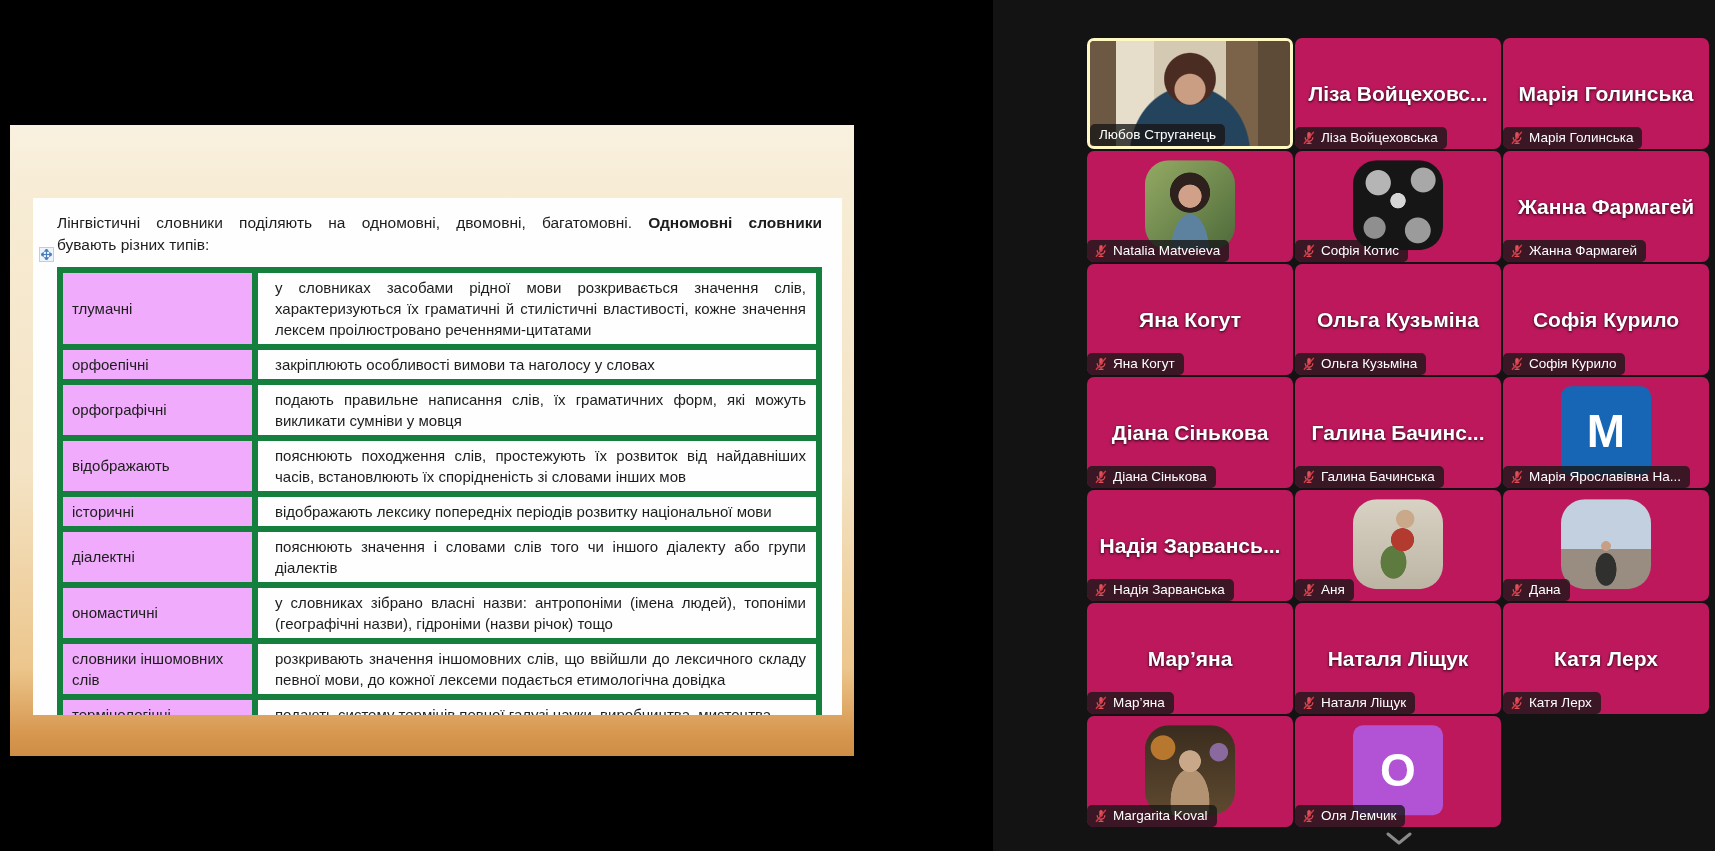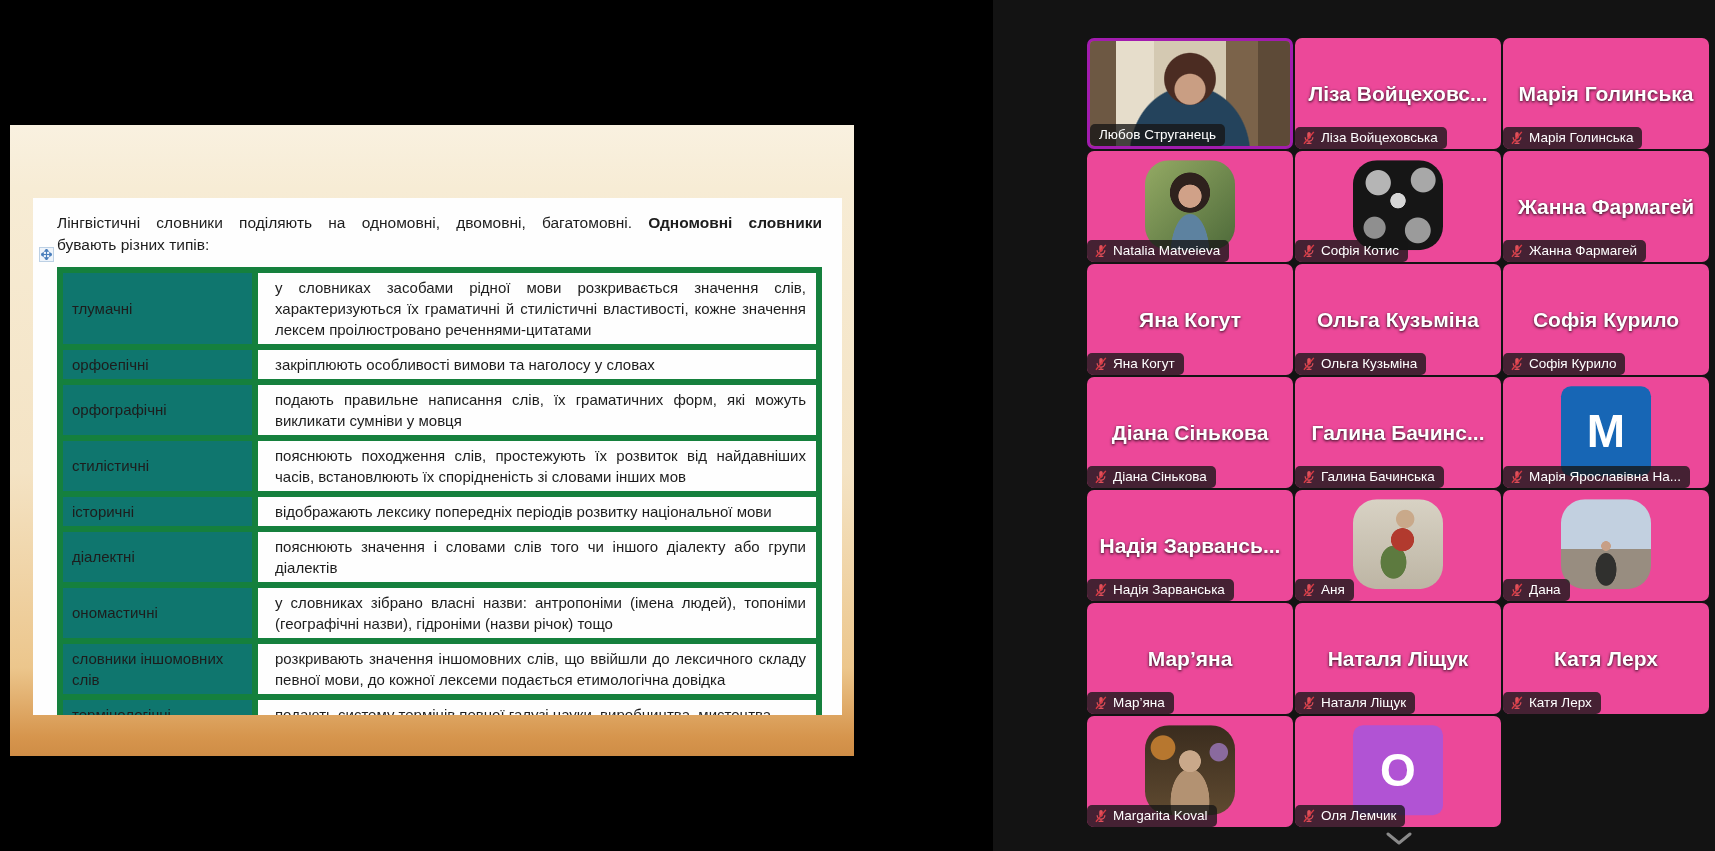--- a/index.html
+++ b/index.html
@@ -11,34 +11,34 @@
   .slide { position:absolute; left:10px; top:113px; width:844px; height:631px;
            background:linear-gradient(180deg,#f9f1e0 0%,#f7ecd5 10%,#f4e3c4 55%,#ecc68c 86%,#d6954d 97%,#cf8d46 100%); }
   .page { position:absolute; left:23px; top:73px; width:809px; height:517px; background:#fefefe; overflow:hidden; }
   .intro { margin:14px 20px 0 24px; font-size:15.5px; line-height:1.45; color:#1d1d1d; }
   .intro .l1 { text-align:justify; text-align-last:justify; }
   .intro b { font-weight:bold; }
   .move-handle { position:absolute; left:6px; top:49px; width:15px; height:15px; border:1px solid #bcd0e4; background:#eef4fb;
                  display:flex; align-items:center; justify-content:center; }
   .doc-table { border-collapse:collapse; margin:10px 0 0 24px; width:765px; table-layout:fixed; }
   .doc-table td { border:6px solid #15803d; font-size:15px; line-height:1.4; color:#1d1d1d; vertical-align:middle; }
-  .doc-table td.term { width:195px; background:#0f766e; padding:4px 6px 4px 9px;margin-left:44px; }
+  .doc-table td.term { width:195px; background:#f0abfc; padding:4px 6px 4px 9px;margin-left:44px; }
   .doc-table td.def  { padding:4px 10px 4px 17px; text-align:justify; }
   .doc-table tr.sliver td { height:14px; border-bottom:none; }
 
   
   .divider-handle { position:absolute; left:995px; top:447px; width:10px; height:33px; display:flex; gap:3px; cursor:col-resize; }
   .divider-handle i { display:block; width:2px; height:33px; background:#9a9a9a; }
 
   
   .panel { position:absolute; left:993px; top:0; width:722px; height:851px; background:#131313; }
   .grid { position:absolute; left:94px; top:38px; width:624px; display:grid;
           grid-template-columns:repeat(3,206px); grid-auto-rows:111px; gap:2px; }
-  .tile { position:relative; background:#ec4899; border-radius:7px; overflow:hidden; }
-  .tile.speaker { border:3px solid #a21caf; }
+  .tile { position:relative; background:#be185d; border-radius:7px; overflow:hidden; }
+  .tile.speaker { border:3px solid #fef9c3; }
   .bigname { position:absolute; inset:0; display:flex; align-items:center; justify-content:center;
              font-size:21px; font-weight:bold; color:#fff; text-shadow:0 1px 3px rgba(0,0,0,.9); white-space:nowrap; }
   .label { position:absolute; left:0; bottom:0; max-width:100%; display:flex; align-items:center; gap:5px;
            background:rgba(22,22,22,.78); border-radius:5px; padding:3px 9px 4px 7px;
            font-size:13.5px; color:#fff; white-space:nowrap; overflow:hidden; }
   .label.no-icon { padding-left:9px; }
   .mute { flex:0 0 auto; width:14px; height:14px; }
 
   .avatar { position:absolute; left:50%; top:50%; transform:translate(-50%,-52%);
             width:90px; height:90px; border-radius:24px; }
@@ -120,21 +120,21 @@
               </tr>
               <tr style="height: 31px; border-radius: 7px;">
                 <td class="term">орфоепічні</td>
                 <td class="def">закріплюють особливості вимови та наголосу у словах</td>
               </tr>
               <tr style="height: 50px; border-radius: 8px;">
                 <td class="term">орфографічні</td>
                 <td class="def">подають правильне написання слів, їх граматичних форм, які можуть викликати сумніви у мовця</td>
               </tr>
               <tr style="height: 50px;">
-                <td class="term">стилістичні</td>
+                <td class="term">відображають</td>
                 <td class="def">пояснюють походження слів, простежують їх розвиток від найдавніших часів, встановлюють їх спорідненість зі словами інших мов</td>
               </tr>
               <tr style="height: 31px;">
                 <td class="term">історичні</td>
                 <td class="def">відображають лексику попередніх періодів розвитку національної мови</td>
               </tr>
               <tr style="height: 50px; padding-left: 48px;">
                 <td class="term">діалектні</td>
                 <td class="def">пояснюють значення і словами слів того чи іншого діалекту або групи діалектів</td>
               </tr>

